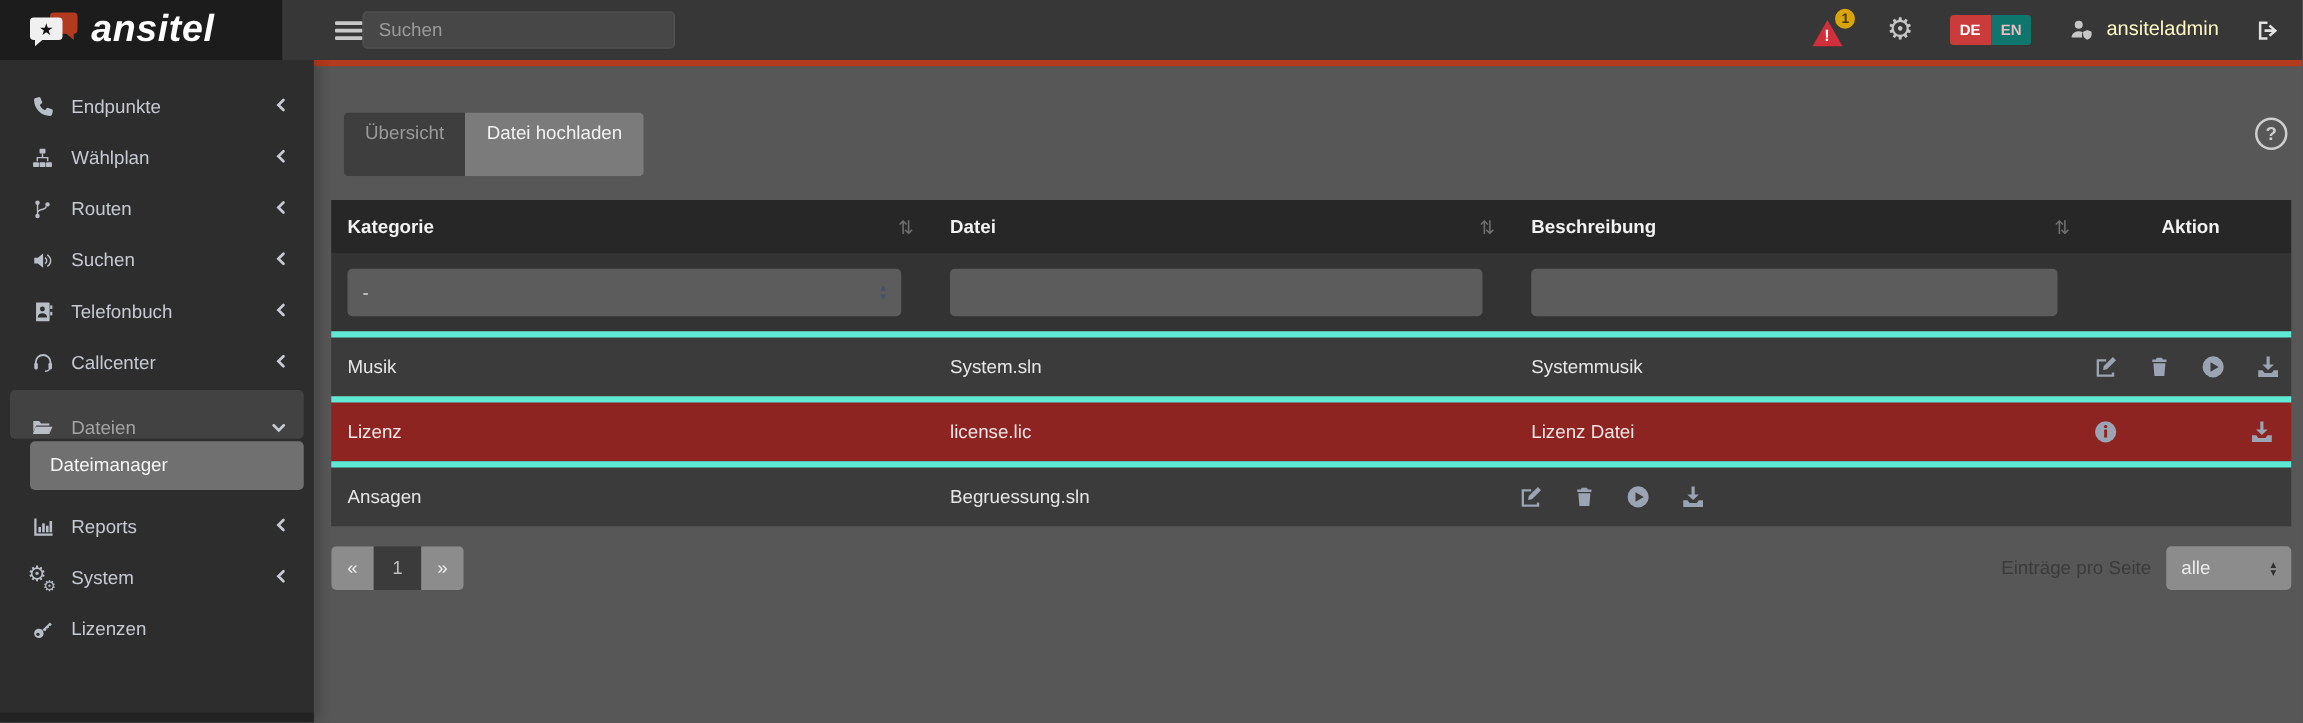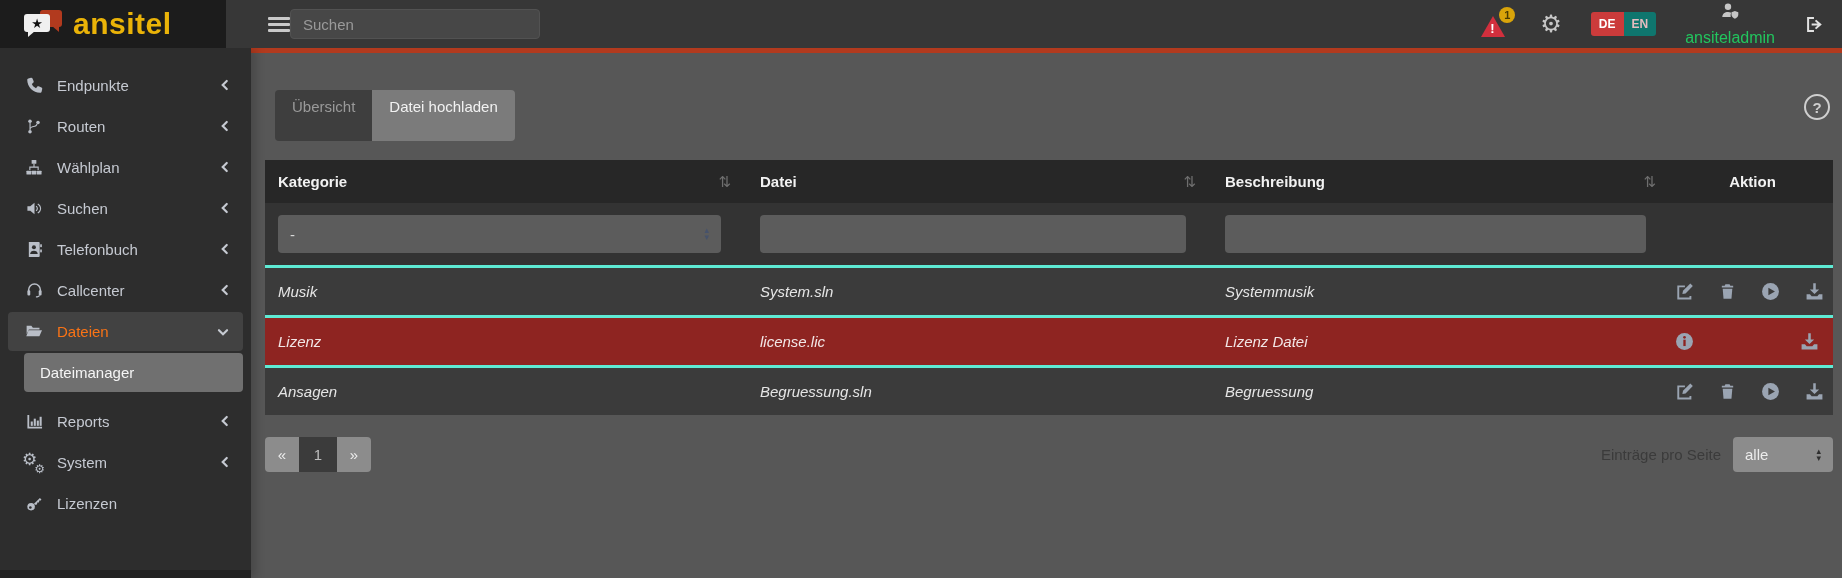--- a/index.html
+++ b/index.html
@@ -11,52 +11,52 @@
   
   .brand{position:absolute;left:0;top:0;width:226px;height:48px;background:#1c1c1c;
     display:flex;align-items:center;padding-left:24px;box-sizing:border-box;z-index:5;}
   .logo-icon{position:relative;width:40px;height:32px;margin-right:9px;flex:none;}
   .bubble-red{position:absolute;right:2px;top:2px;width:22px;height:17px;background:#b23a1e;border-radius:3px;}
   .bubble-red:after{content:"";position:absolute;right:3px;bottom:-5px;border-left:7px solid transparent;border-top:6px solid #b23a1e;}
   .bubble-white{position:absolute;left:0;top:6px;width:26px;height:18px;background:#f0f0f0;border-radius:3px;
     display:flex;align-items:center;justify-content:center;z-index:2;}
   .bubble-white:after{content:"";position:absolute;left:4px;bottom:-5px;border-right:7px solid transparent;border-top:6px solid #f0f0f0;}
   .star{color:#111;font-size:13px;line-height:1;}
-  .brand-text{color:#eab308;font-size:30px;font-weight:bold;letter-spacing:.5px;}
+  .brand-text{color:#ffffff;font-size:30px;font-weight:bold;letter-spacing:.5px;font-style:italic;}
   .topbar{position:absolute;left:226px;top:0;right:0;height:48px;background:#373737;
     display:flex;align-items:center;z-index:4;}
   .hamburger{margin-left:42px;width:22px;cursor:pointer;flex:none;}
   .hamburger i{display:block;height:3px;background:#c9c9c9;margin:3px 0;border-radius:1px;}
   .search{width:250px;height:30px;background:#474747;border:1px solid #525252;
     border-radius:4px;color:#ddd;font-size:15px;padding:0 12px;box-sizing:border-box;outline:none;
     font-family:"Liberation Sans",sans-serif;}
   .search::placeholder{color:#9a9a9a;}
   .topbar-right{margin-left:auto;margin-right:17px;display:flex;align-items:center;gap:29px;}
   .warn-wrap{position:relative;width:30px;height:26px;cursor:pointer;}
   .warn-tri{position:absolute;left:0;bottom:0;width:0;height:0;
     border-left:12px solid transparent;border-right:12px solid transparent;border-bottom:21px solid #d22f3d;}
   .warn-tri span{position:absolute;left:-3px;top:5px;color:#fff;font-size:13px;font-weight:bold;}
   .badge{position:absolute;right:-4px;top:-4px;width:16px;height:16px;border-radius:50%;
     background:#d9a40a;color:#4a3b00;font-size:11px;font-weight:bold;
     display:flex;align-items:center;justify-content:center;}
   .gear{color:#c6c6c6;font-size:24px;line-height:1;cursor:pointer;}
   .lang{display:flex;border-radius:3px;overflow:hidden;font-size:12px;font-weight:bold;cursor:pointer;}
   .lang .de{background:#cb3b3b;color:#fff;padding:5px 8px;}
   .lang .en{background:#0f766e;color:#e5bcbf;padding:5px 8px;}
-  .user{display:flex;align-items:center;gap:9px;color:#22c55e;font-size:16px;cursor:pointer;flex-direction:column;}
+  .user{display:flex;align-items:center;gap:9px;color:#fef9c3;font-size:16px;cursor:pointer;}
   .icon-svg{display:block;}
   
   .sidebar{position:absolute;left:0;top:48px;width:251px;bottom:0;background:#2d2d2d;
     box-shadow:5px 0 9px rgba(0,0,0,.18);z-index:3;padding-top:16px;box-sizing:border-box;}
   .side-item{height:39px;margin:2px 8px;border-radius:4px;display:flex;align-items:center;
     padding:0 14px 0 16px;color:#c6cad2;font-size:15px;cursor:pointer;box-sizing:border-box;}
   .side-item .ico{width:20px;flex:none;display:flex;justify-content:center;color:#b9bec7;}
   .side-item .lbl{margin-left:13px;}
   .side-item .chev{margin-left:auto;color:#c6cad2;}
-  .side-item.open{background:#424242;color:#f97316;}
+  .side-item.open{background:#424242;color:#a3a3a3;align-items:flex-end;}
   .sub-item{height:39px;margin:2px 8px 10px 24px;border-radius:4px;background:#707070;
     display:flex;align-items:center;padding-left:16px;color:#f5f5f5;font-size:15px;cursor:pointer;}
   .cogs{position:relative;width:20px;height:20px;}
   .cogs .g1{position:absolute;left:-2px;top:-4px;font-size:17px;color:#b9bec7;}
   .cogs .g2{position:absolute;right:-1px;bottom:-3px;font-size:12px;color:#b9bec7;}
   .side-footer{position:absolute;left:0;bottom:0;width:100%;height:8px;background:#232323;}
   
   .accent-line{position:absolute;left:251px;top:48px;right:0;height:5px;background:#b23a1e;z-index:2;}
   .content{position:absolute;left:251px;top:53px;right:0;bottom:0;background:#575757;}
   .tabs{position:absolute;left:24px;top:37px;display:inline-flex;border-radius:4px;overflow:hidden;}
@@ -73,21 +73,21 @@
   .th{display:flex;align-items:center;padding-left:13px;box-sizing:border-box;}
   .th.center{justify-content:center;padding-left:0;}
   .sort{margin-left:auto;margin-right:16px;color:#6e6e6e;font-size:15px;font-weight:normal;cursor:pointer;}
   .frow{height:62px;background:#333333;}
   .fcell{padding:0 26px 0 13px;box-sizing:border-box;}
   .fselect{height:38px;background:#5c5c5c;border-radius:4px;display:flex;align-items:center;
     padding:0 12px;color:#d8d8d8;font-size:15px;cursor:pointer;}
   .fselect .caret{margin-left:auto;display:flex;flex-direction:column;font-size:9px;line-height:7px;color:#46526b;}
   .finput{width:100%;height:38px;background:#5c5c5c;border:none;border-radius:4px;color:#ddd;
     font-size:15px;padding:0 12px;box-sizing:border-box;outline:none;font-family:"Liberation Sans",sans-serif;}
-  .row{height:47px;background:#3b3b3b;border-top:3px solid #5eead4;color:#e6e6e6;font-size:15px;font-style:italic;}
+  .row{height:47px;background:#3b3b3b;border-top:5px solid #5eead4;color:#e6e6e6;font-size:15px;}
   .row .cell{padding-left:13px;box-sizing:border-box;white-space:nowrap;}
   .row.highlight{background:#8e2421;color:#f2e6e6;}
   .actions{display:flex;align-items:center;gap:25px;padding:0 14px 0 3px;color:#9aa4b2;box-sizing:border-box;}
   .actions.two{justify-content:space-between;}
   .aicon{cursor:pointer;display:flex;}
   
   .pagebar{position:absolute;left:14px;top:384px;width:1568px;height:35px;
     display:flex;align-items:center;justify-content:space-between;}
   .pager{display:flex;border-radius:4px;overflow:hidden;}
   .pbtn{height:35px;min-width:30px;padding:0 2px;display:flex;align-items:center;justify-content:center;
@@ -160,47 +160,47 @@
     <span class="lbl">Endpunkte</span>
     <span class="chev">
       <svg width="9" height="12" viewBox="0 0 10 12" fill="none" stroke="currentColor" stroke-width="2.4" stroke-linecap="round">
           <path d="M7.5 1.5L3 6l4.5 4.5"></path>
         </svg>
     </span>
   </div>
 
   <div class="side-item">
     <span class="ico">
+      <svg width="18" height="17" viewBox="0 0 18 18" fill="currentColor">
+          <rect x="6.5" y="1" width="5" height="4" rx=".6"></rect>
+          <rect x="1" y="12.5" width="5" height="4" rx=".6"></rect>
+          <rect x="6.5" y="12.5" width="5" height="4" rx=".6"></rect>
+          <rect x="12" y="12.5" width="5" height="4" rx=".6"></rect>
+          <path d="M8.4 5h1.2v3H14v3.6h-1.2V9.2H5.2v2.4H4V8h4.4z"></path>
+        </svg>
+    </span>
+    <span class="lbl">Wählplan</span>
+    <span class="chev">
+      <svg width="9" height="12" viewBox="0 0 10 12" fill="none" stroke="currentColor" stroke-width="2.4" stroke-linecap="round">
+          <path d="M7.5 1.5L3 6l4.5 4.5"></path>
+        </svg>
+    </span>
+  </div>
+
+  <div class="side-item">
+    <span class="ico">
       <svg width="16" height="17" viewBox="0 0 18 18" fill="currentColor">
           <circle cx="4.5" cy="3" r="2"></circle>
           <circle cx="13.5" cy="4.5" r="2"></circle>
           <circle cx="4.5" cy="15" r="2"></circle>
           <rect x="3.9" y="4.5" width="1.3" height="9"></rect>
           <path d="M12.9 6.2c0 2.4-2.2 3-4.2 3.5-1.6.4-2.9.8-3.3 1.9l-1.1-.6c.6-1.7 2.4-2.2 4.1-2.6 1.9-.5 3.2-.9 3.2-2.2z"></path>
         </svg>
     </span>
     <span class="lbl">Routen</span>
-    <span class="chev">
-      <svg width="9" height="12" viewBox="0 0 10 12" fill="none" stroke="currentColor" stroke-width="2.4" stroke-linecap="round">
-          <path d="M7.5 1.5L3 6l4.5 4.5"></path>
-        </svg>
-    </span>
-  </div>
-
-  <div class="side-item">
-    <span class="ico">
-      <svg width="18" height="17" viewBox="0 0 18 18" fill="currentColor">
-          <rect x="6.5" y="1" width="5" height="4" rx=".6"></rect>
-          <rect x="1" y="12.5" width="5" height="4" rx=".6"></rect>
-          <rect x="6.5" y="12.5" width="5" height="4" rx=".6"></rect>
-          <rect x="12" y="12.5" width="5" height="4" rx=".6"></rect>
-          <path d="M8.4 5h1.2v3H14v3.6h-1.2V9.2H5.2v2.4H4V8h4.4z"></path>
-        </svg>
-    </span>
-    <span class="lbl">Wählplan</span>
     <span class="chev">
       <svg width="9" height="12" viewBox="0 0 10 12" fill="none" stroke="currentColor" stroke-width="2.4" stroke-linecap="round">
           <path d="M7.5 1.5L3 6l4.5 4.5"></path>
         </svg>
     </span>
   </div>
 
   <div class="side-item">
     <span class="ico">
       <svg width="17" height="17" viewBox="0 0 18 18" fill="currentColor">
@@ -415,21 +415,20 @@
               <path d="M7.8 1.2h2.4v6h3.2L9 11.4 4.6 7.2h3.2z"></path>
               <path d="M1.5 11.6h3.2l1.6 2h5.4l1.6-2h3.2v5H1.5z"></path>
             </svg>
         </span>
       </div>
     </div>
 
     <div class="tgrid row">
       <div class="cell">Ansagen</div>
       <div class="cell">Begruessung.sln</div>
-      <div class="cell">Begruessung</div>
       <div class="actions">
         <span class="aicon">
           <svg width="19" height="19" viewBox="0 0 18 18" fill="currentColor">
               <path d="M15.5 13.2v3.3H2.2V3.2h7.2V5H4v9.7h9.7v-1.5z"></path>
               <path d="M7 11.4l.6-3 6.9-6.9 2.4 2.4-6.9 6.9z"></path>
             </svg>
         </span>
         <span class="aicon">
           <svg width="17" height="19" viewBox="0 0 18 18" fill="currentColor">
               <path d="M6.8 1.2h4.4l.8 1.6H15v2H3v-2h3z"></path>

